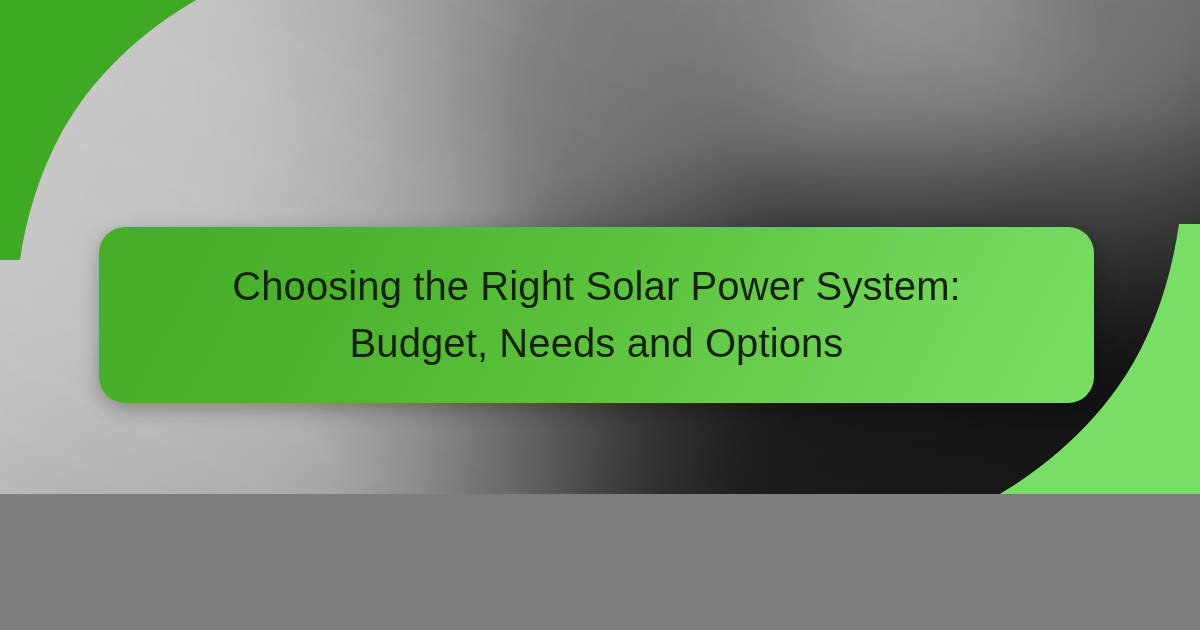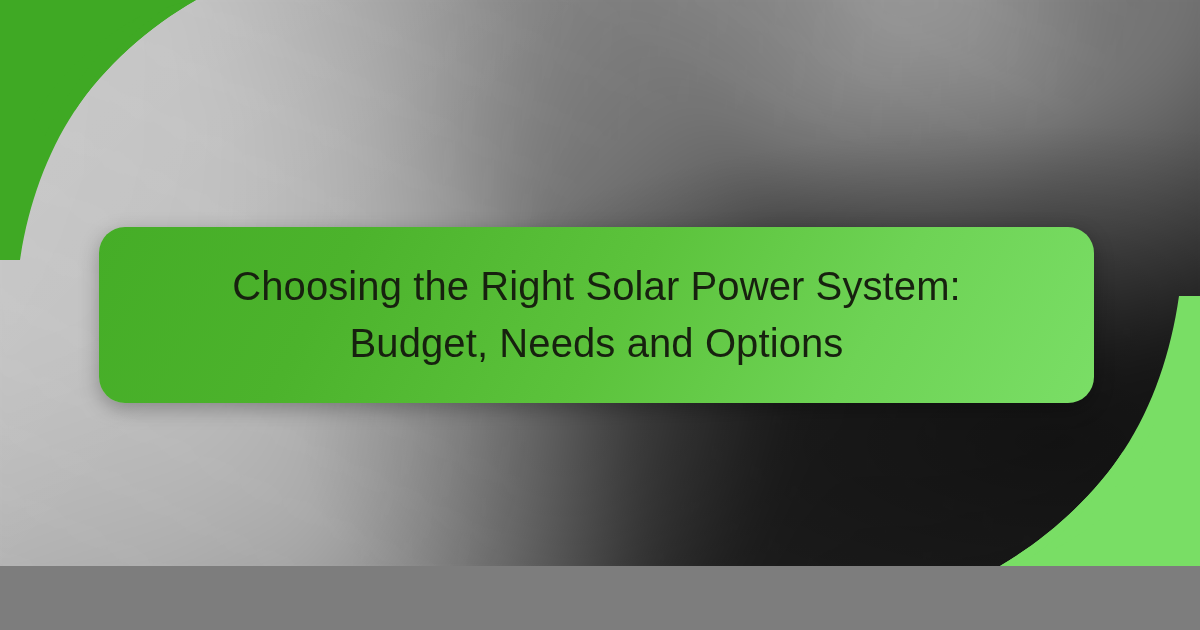--- a/index.html
+++ b/index.html
@@ -9,21 +9,21 @@
     width: 1200px;
     height: 630px;
     overflow: hidden;
     background: #7d7d7d;
     font-family: "Liberation Sans", sans-serif;
   }
 
   .poster {
     position: relative;
     width: 1200px;
-    height: 566px;
+    height: 494px;
     overflow: hidden;
     background: #f0abfc;
   }
 
   
   .bg-photo {
     position: absolute;
     inset: -60px;
     filter: blur(26px) grayscale(100%);
     

